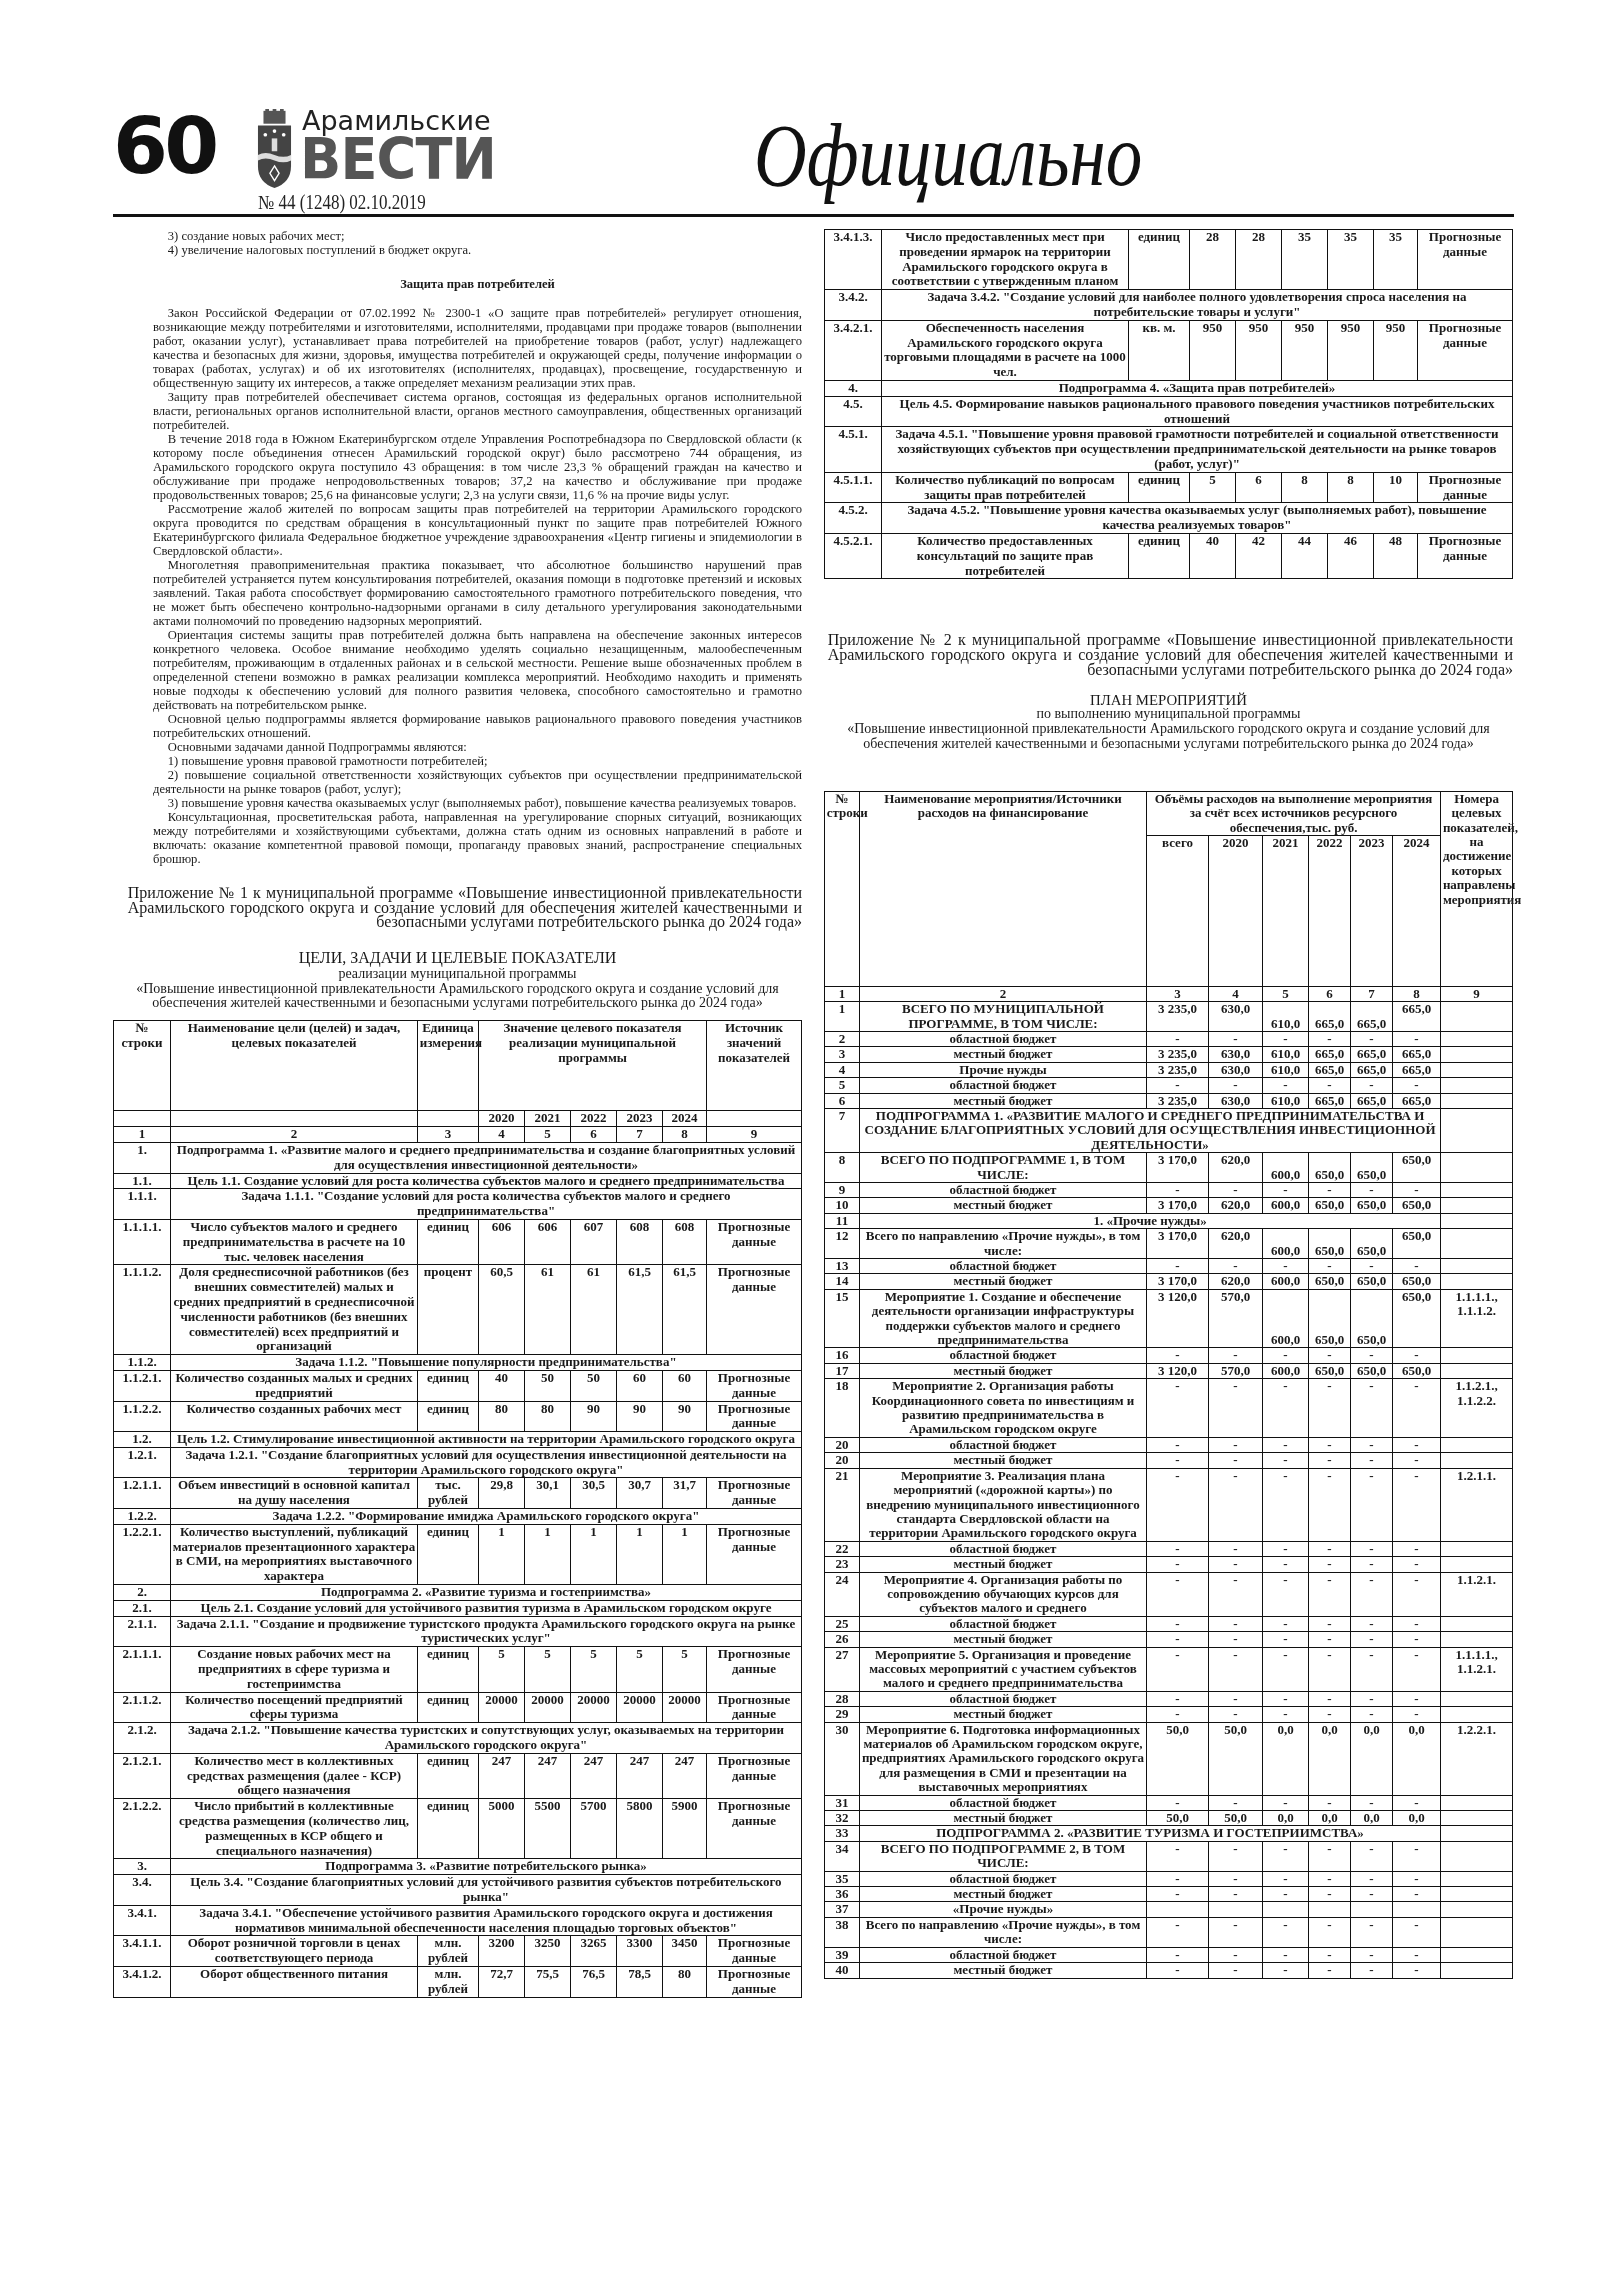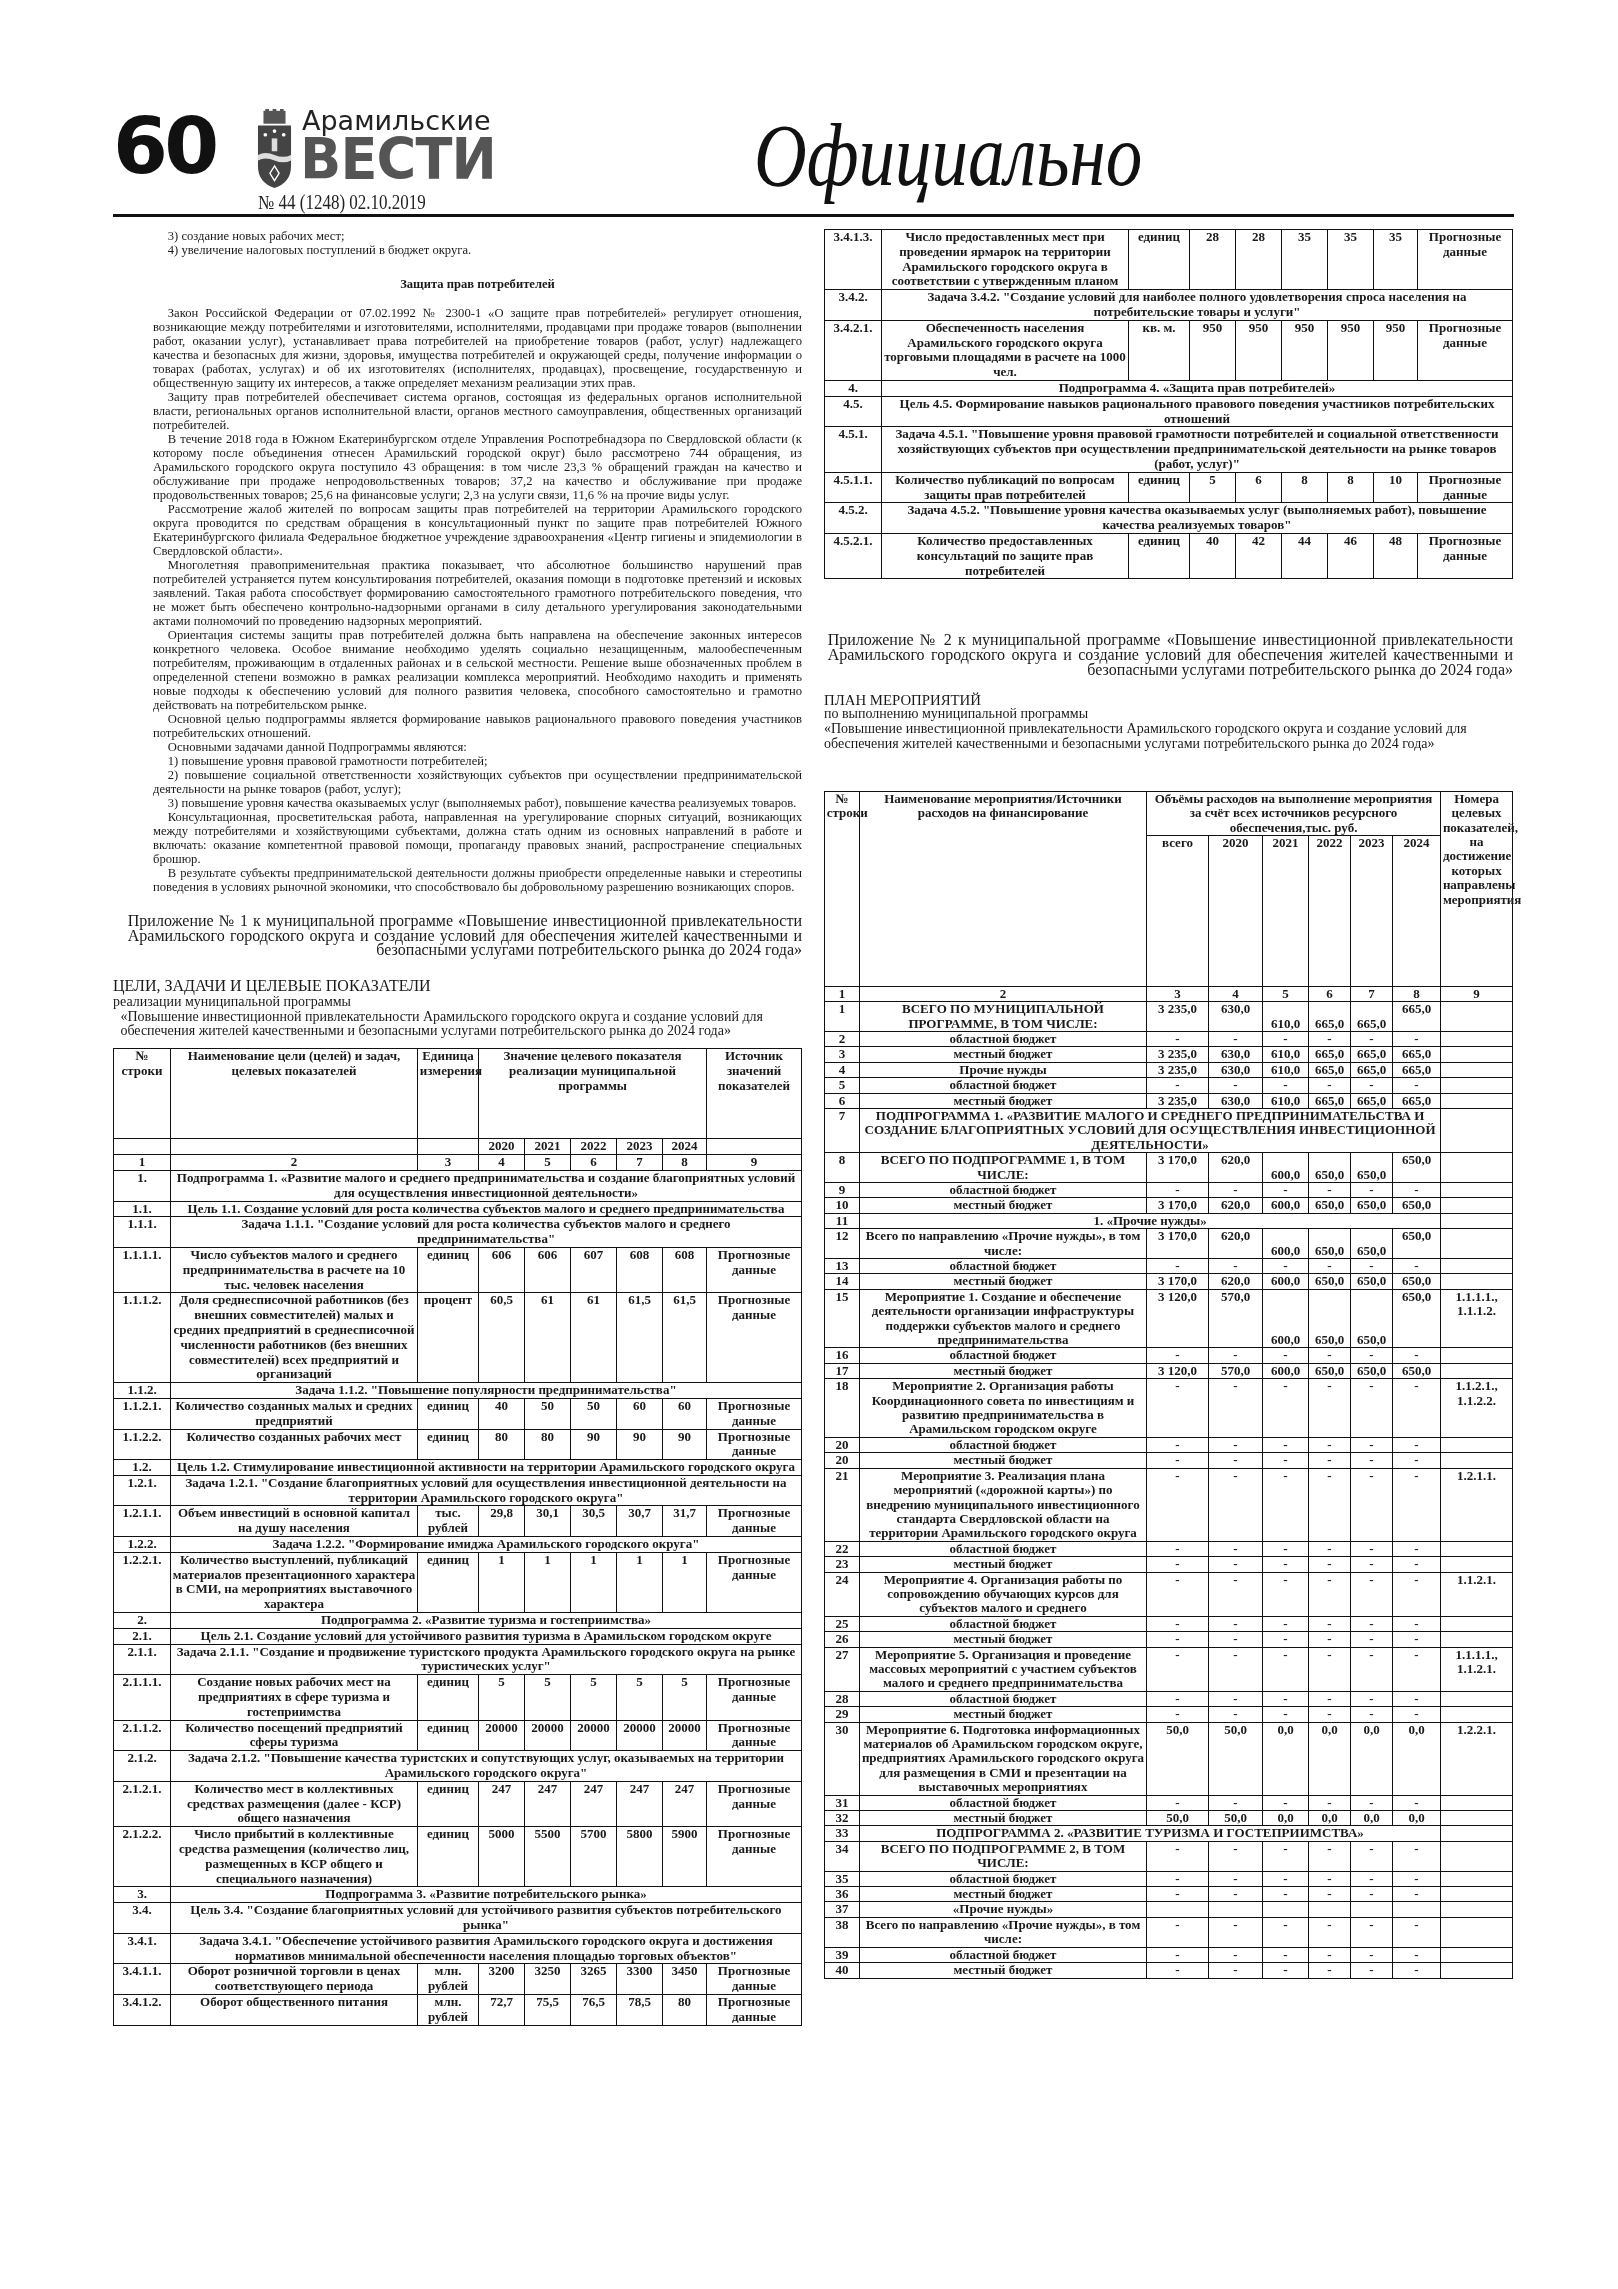--- a/index.html
+++ b/index.html
@@ -20,21 +20,21 @@
 
   .col-left{position:absolute;left:113px;top:229px;width:689px;}
   .col-right{position:absolute;left:824px;top:229px;width:689px;}
 
   .txt{font-size:12.6px;line-height:14px;text-align:justify;transform-origin:left;margin-left:40px;}
   .txt p{margin:0;text-indent:14.8px;}
   .subhead{font-weight:bold;text-align:center;font-size:12.6px;margin:20px 0 14.8px 0;}
 
   .appendix{font-size:16px;line-height:14.8px;text-align:right;margin:0;}
   .appendix.first{text-align:justify;text-align-last:right;}
-  .title-block{margin-top:20px;}
+  .title-block{text-align:center;margin-top:20px;}
   .title-main{font-size:16px;line-height:16.6px;}
   .title-sub{font-size:14px;line-height:14.8px;}
 
   table.t{border-collapse:collapse;width:100%;font-size:13px;line-height:14.8px;table-layout:fixed;font-weight:bold;}
   table.t td{border:1.5px solid #111;padding:0 1.8px;vertical-align:top;text-align:center;}
   table.t.thin td{border-width:1.1px;}
 </style>
 </head>
 <body>
 
@@ -71,21 +71,20 @@
         <p>В течение 2018 года в Южном Екатеринбургском отделе Управления Роспотребнадзора по Свердловской области (к которому после объединения отнесен Арамильский городской округ) было рассмотрено 744 обращения, из Арамильского городского округа поступило 43 обращения: в том числе 23,3 % обращений граждан на качество и обслуживание при продаже непродовольственных товаров; 37,2 на качество и обслуживание при продаже продовольственных товаров; 25,6 на финансовые услуги; 2,3 на услуги связи, 11,6 % на прочие виды услуг.</p>
         <p>Рассмотрение жалоб жителей по вопросам защиты прав потребителей на территории Арамильского городского округа проводится по средствам обращения в консультационный пункт по защите прав потребителей Южного Екатеринбургского филиала Федеральное бюджетное учреждение здравоохранения «Центр гигиены и эпидемиологии в Свердловской области».</p>
         <p>Многолетняя правоприменительная практика показывает, что абсолютное большинство нарушений прав потребителей устраняется путем консультирования потребителей, оказания помощи в подготовке претензий и исковых заявлений. Такая работа способствует формированию самостоятельного грамотного потребительского поведения, что не может быть обеспечено контрольно-надзорными органами в силу детального урегулирования законодательными актами полномочий по проведению надзорных мероприятий.</p>
         <p>Ориентация системы защиты прав потребителей должна быть направлена на обеспечение законных интересов конкретного человека. Особое внимание необходимо уделять социально незащищенным, малообеспеченным потребителям, проживающим в отдаленных районах и в сельской местности. Решение выше обозначенных проблем в определенной степени возможно в рамках реализации комплекса мероприятий. Необходимо находить и применять новые подходы к обеспечению условий для полного развития человека, способного самостоятельно и грамотно действовать на потребительском рынке.</p>
         <p>Основной целью подпрограммы является формирование навыков рационального правового поведения участников потребительских отношений.</p>
         <p>Основными задачами данной Подпрограммы являются:</p>
         <p>1) повышение уровня правовой грамотности потребителей;</p>
         <p>2) повышение социальной ответственности хозяйствующих субъектов при осуществлении предпринимательской деятельности на рынке товаров (работ, услуг);</p>
         <p>3) повышение уровня качества оказываемых услуг (выполняемых работ), повышение качества реализуемых товаров.</p>
         <p>Консультационная, просветительская работа, направленная на урегулирование спорных ситуаций, возникающих между потребителями и хозяйствующими субъектами, должна стать одним из основных направлений в работе и включать: оказание компетентной правовой помощи, пропаганду правовых знаний, распространение специальных брошюр.</p>
-        <p>В результате субъекты предпринимательской деятельности должны приобрести определенные навыки и стереотипы поведения в условиях рыночной экономики, что способствовало бы добровольному разрешению возникающих споров.</p>
       </div>
   </div>
 
   <div style="height:20px"></div>
   <p class="appendix first" style="padding-left:14.8px;">Приложение № 1 к муниципальной программе «Повышение инвестиционной привлекательности Арамильского городского округа и создание условий для обеспечения жителей качественными и безопасными услугами потребительского рынка до 2024 года»</p>
   <div class="title-block">
     <div class="title-main">ЦЕЛИ, ЗАДАЧИ И ЦЕЛЕВЫЕ ПОКАЗАТЕЛИ</div>
     <div class="title-sub">реализации муниципальной программы</div>
     <div class="title-sub" style="padding:0 7.4px;">«Повышение инвестиционной привлекательности Арамильского городского округа и создание условий для обеспечения жителей качественными и безопасными услугами потребительского рынка до 2024 года»</div>
   </div>

